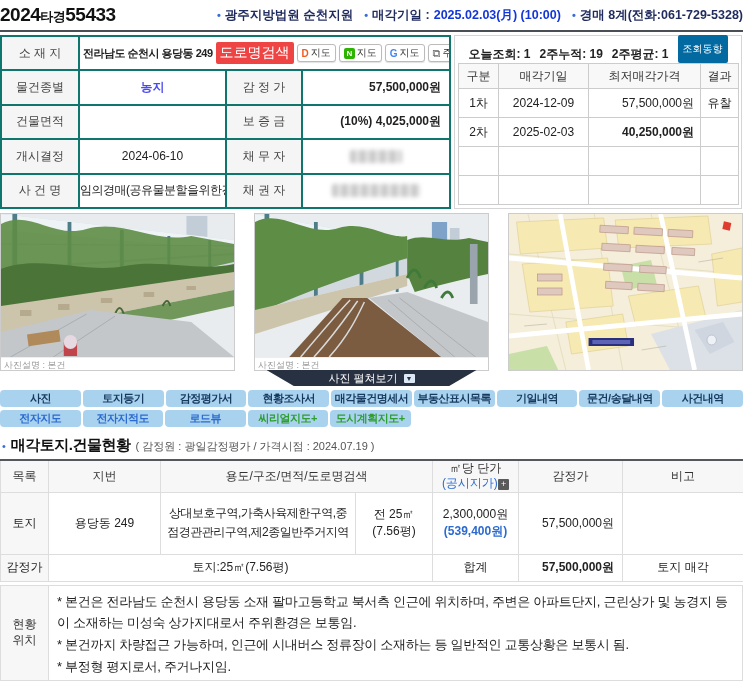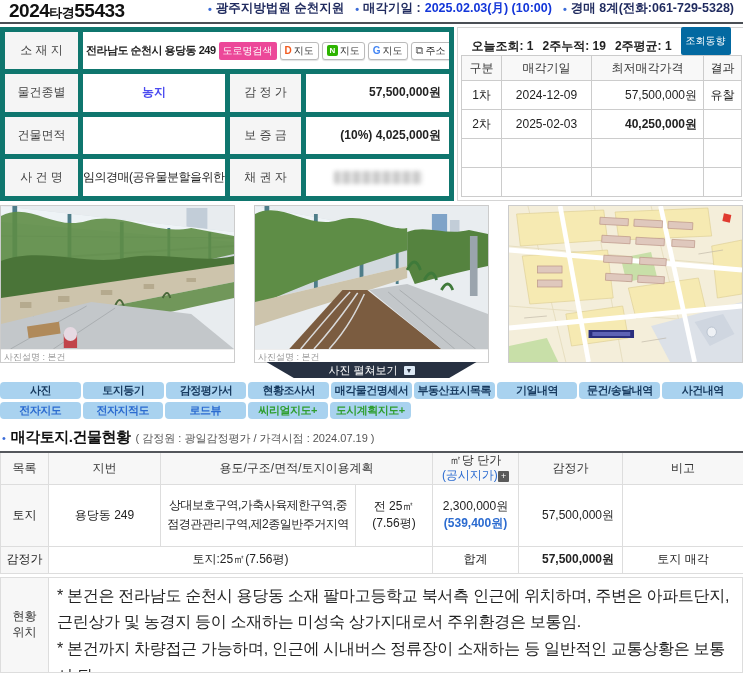--- a/index.html
+++ b/index.html
@@ -1,40 +1,40 @@
 <!DOCTYPE html>
 <html><head>
 <meta charset="utf-8">
 <style>
   * { margin:0; padding:0; box-sizing:border-box; }
   body { font-family:"Liberation Sans","DejaVu Sans",sans-serif; background:#fff; color:#222; }
   .page { width:743px; height:689px; overflow:hidden; background:#fff; position:relative; }
 
   
-  .hdr { display:flex; align-items:flex-start; height:24px; border-bottom:2px solid #4a4f55; padding:0 9px; }
+  .hdr { display:flex; align-items:center; height:32px; border-bottom:2px solid #4a4f55; padding:0 0; }
   .case-no { font-size:19px; font-weight:bold; color:#111; letter-spacing:-0.5px; }
   .case-no .mid { font-size:13px; }
   .hdr-right { margin-left:auto; display:flex; align-items:center; gap:11px; font-size:12.5px; font-weight:bold; color:#1f2a5e; white-space:nowrap; }
   .hdr-right .item { display:flex; align-items:center; gap:4px; }
   .bullet { color:#3a6bd8; font-size:11px; }
   .sale-val { color:#1336d9; }
 
   
   .info { display:flex; margin-top:3px; }
   table { border-collapse:collapse; table-layout:fixed; }
   .left-tbl { width:449px; }
-  .left-tbl td { border:5px solid #0f766e; height:26px; font-size:12px; overflow:hidden; white-space:nowrap; }
+  .left-tbl td { border:2px solid #0f766e; height:26px; font-size:12px; overflow:hidden; white-space:nowrap; }
   td.lbl { background:#f5f5f5; text-align:center; color:#444; }
   td.val { text-align:center; }
   td.amt { text-align:right; padding-right:8px; font-weight:bold; color:#222; }
   .blue { color:#4b4bf0; font-weight:bold; }
   .addr-cell { padding:0 3px; }
   .addr-flex { display:flex; align-items:center; gap:3px; }
   .addr-txt { font-weight:bold; font-size:11px; letter-spacing:-0.5px; white-space:nowrap; }
-  .chip-dark { background:#ec4899; color:#fff; font-size:10px; padding:2px 4px; border-radius:2px; white-space:nowrap;font-family:Liberation Mono, monospace; }
+  .chip-dark { background:#ef4444; color:#fff; font-size:14px; padding:2px 4px; border-radius:2px; white-space:nowrap;font-family:Liberation Mono, monospace; }
   .chip { background:#fff; border:1px solid #bbb; border-radius:3px; font-size:10px; padding:1px 4px; display:inline-flex; align-items:center; gap:2px; box-shadow:0 1px 1px rgba(0,0,0,.12); white-space:nowrap; color:#333; }
   .ic-d { color:#f25a1e; font-weight:bold; }
   .ic-n { background:#2db400; color:#fff; font-size:8px; font-weight:bold; width:11px; height:11px; display:inline-flex; align-items:center; justify-content:center; border-radius:2px; }
   .ic-g { color:#4285f4; font-weight:bold; }
   .ic-copy { color:#666; font-size:11px; }
   .cell-small { font-size:10px; letter-spacing:-0.5px; }
   .blur-wrap { display:flex; gap:5px; justify-content:center; align-items:center; }
   .blur-box { height:13px; border-radius:2px; background:repeating-linear-gradient(90deg,#c6c6c6 0 5px,#e3e3e3 5px 10px); filter:blur(2px); }
 
   .right-panel { width:288px; margin-left:3px; border:1px solid #d5d5d5; padding:3px; background:#fff; align-self:flex-start; }
@@ -73,21 +73,21 @@
   .detail th { background:#f7f7f7; border:1px solid #ddd; font-weight:normal; font-size:12px; height:32px; color:#333; line-height:1.25; }
   .detail td { border:1px solid #ddd; font-size:12px; text-align:center; }
   .detail .cat { background:#f7f7f7; }
   .plus-ico { background:#5a5a5a; color:#fff; font-size:9px; padding:0 3px; border-radius:1px; display:inline-block; line-height:11px; }
   .blue2 { color:#2b6bd0; }
   .use-cell { text-align:left; padding:3px 6px; font-size:11.5px; letter-spacing:-0.5px; line-height:1.55; }
   td.r { text-align:right; padding-right:8px; }
 
   .note { display:flex; border:1px solid #ddd; margin-top:3px; height:96px; overflow:hidden; }
   .note-lbl { width:48px; background:#f7f7f7; border-right:1px solid #ddd; display:flex; flex-direction:column; align-items:center; justify-content:center; font-size:12px; color:#333; line-height:1.3; }
-  .note-body { flex:1; padding:5px 8px; font-size:16px; line-height:1.68; color:#222; letter-spacing:-0.3px; }
+  .note-body { flex:1; padding:5px 8px; font-size:13px; line-height:1.68; color:#222; letter-spacing:-0.3px; }
 </style>
 </head>
 <body>
 
 <div class="page">
 
   <div class="hdr">
     <div class="case-no"><span>2024</span><span class="mid">타경</span><span>55433</span></div>
     <div class="hdr-right">
       <span class="item">
@@ -144,20 +144,30 @@
         <td class="lbl">물건종별</td>
         <td class="val blue">농지</td>
         <td class="lbl">감 정 가</td>
         <td class="amt">57,500,000원</td>
       </tr>
       <tr>
         <td class="lbl">건물면적</td>
         <td class="val"></td>
         <td class="lbl">보 증 금</td>
         <td class="amt">(10%) 4,025,000원</td>
+      </tr>
+      <tr>
+        <td class="lbl">개시결정</td>
+        <td class="val">2024-06-10</td>
+        <td class="lbl">채 무 자</td>
+        <td class="val">
+              <div class="blur-wrap">
+                <div class="blur-box" style="width:52px"></div>
+              </div>
+            </td>
       </tr>
       <tr>
         <td class="lbl">사 건 명</td>
         <td class="val cell-small">임의경매(공유물분할을위한경매)</td>
         <td class="lbl">채 권 자</td>
         <td class="val">
               <div class="blur-wrap">
                 <div class="blur-box" style="width:88px"></div>
               </div>
             </td>
@@ -377,21 +387,21 @@
         <col style="width:195px">
         <col style="width:77px">
         <col style="width:86px">
         <col style="width:104px">
         <col style="width:121px">
       </colgroup>
     <tbody>
         <tr>
       <th>목록</th>
       <th>지번</th>
-      <th colspan="2">용도/구조/면적/토지이용계획</th>
+      <th colspan="2">용도/구조/면적/도로명검색</th>
       <th><span>㎡당 단가</span><br><span class="blue2">(공시지가)</span><span class="plus-ico">+</span></th>
       <th>감정가</th>
       <th>비고</th>
     </tr>
     <tr style="height:62px">
       <td class="cat">토지</td>
       <td>용당동 249</td>
       <td class="use-cell">상대보호구역,가축사육제한구역,중점경관관리구역,제2종일반주거지역</td>
       <td><span>전 25㎡</span><br><span>(7.56평)</span></td>
       <td><span>2,300,000원</span><br><span class="blue2 bold">(539,400원)</span></td>

